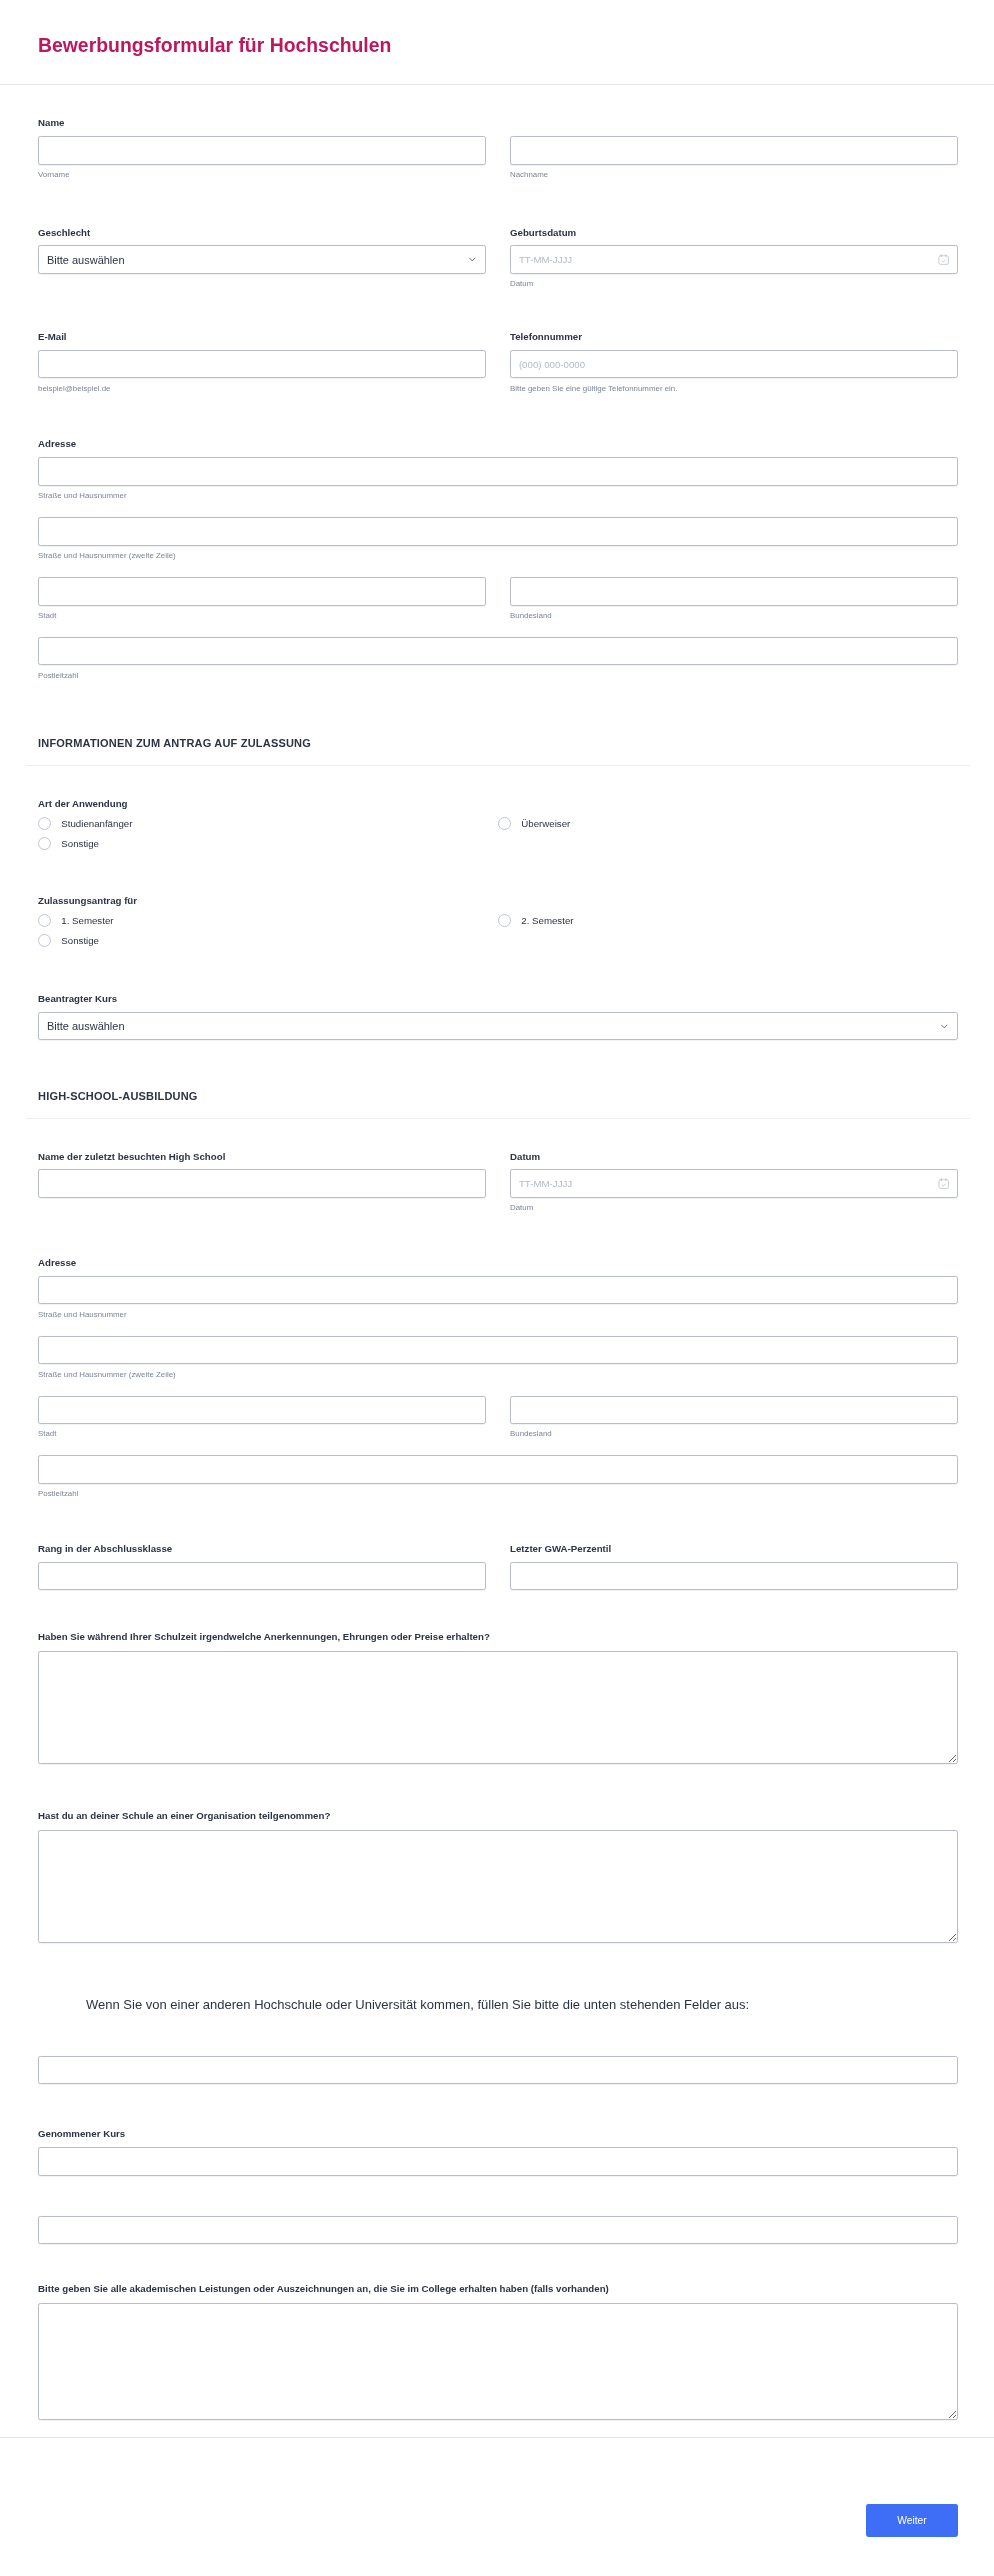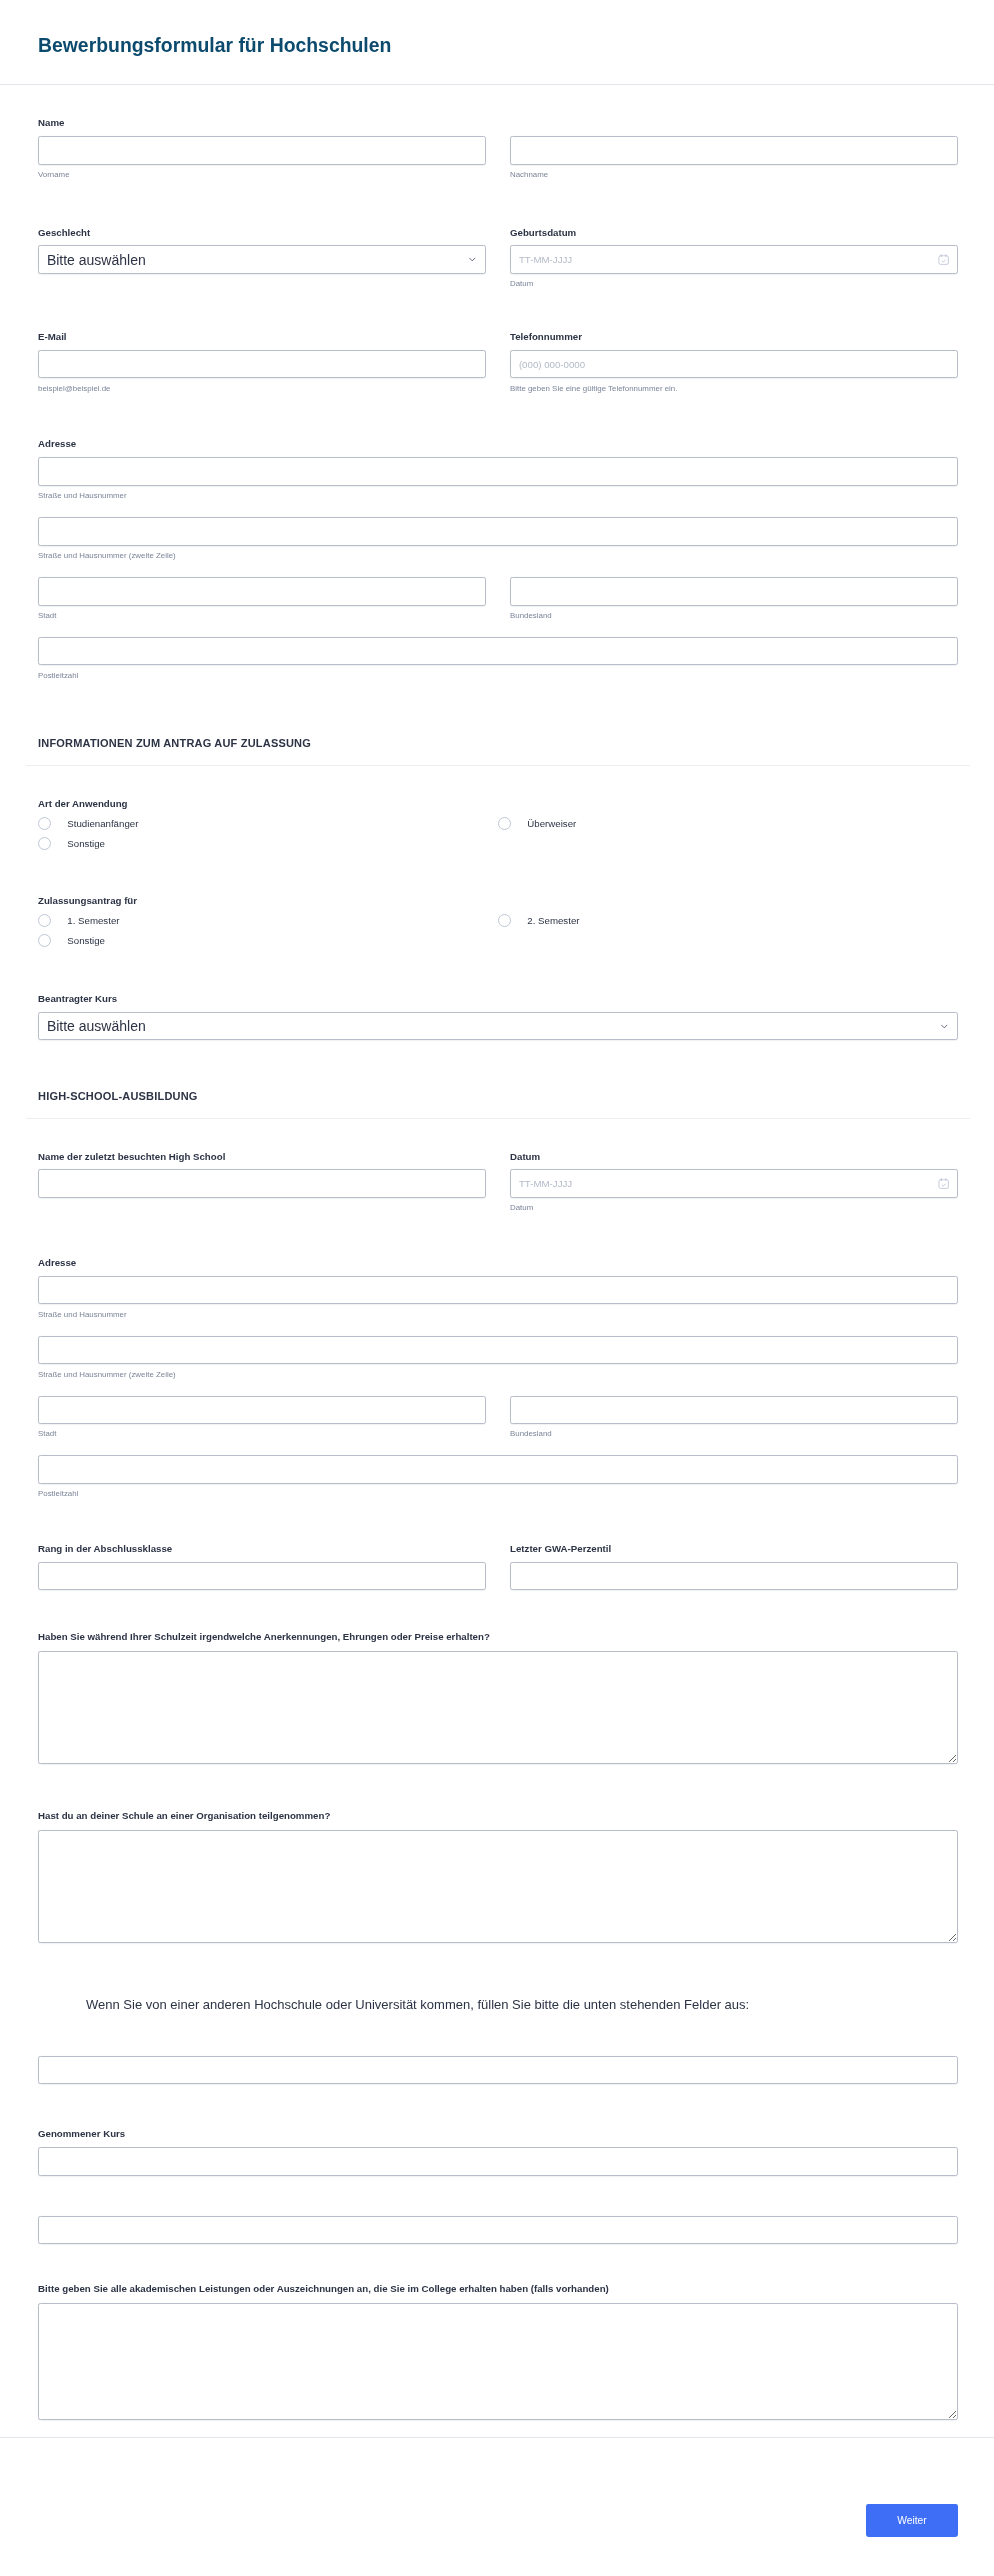--- a/index.html
+++ b/index.html
@@ -1,21 +1,21 @@
 <!DOCTYPE html>
 <html style="font-size:9.7px"><head>
 <meta charset="utf-8">
 <style>
   html,body{margin:0;padding:0;background:#fff;}
   body{width:994px;font-family:"Liberation Sans",sans-serif;color:#2c3345;-webkit-font-smoothing:antialiased;}
   .card{width:994px;background:#fff;}
 
   
   .form-header{padding:33px 38px 27px 38px;border-bottom:0.6px solid #e3e6ea;}
-  .form-title{font-size:19.4px;font-weight:700;color:#0c4a6e;margin:0;line-height:1.25;}
+  .form-title{font-size:19.4px;font-weight:700;color:#be185d;margin:0;line-height:1.25;}
 
   
   .form-body{padding:32px 36px 0 38px;}
 
   .label{font-size:9.7px;font-weight:600;color:#2c3345;line-height:11.5px;margin-bottom:7.3px;}
   .label.q{margin-bottom:8.5px;}
   .sublabel{font-size:7.9px;font-weight:400;color:#7b8498;line-height:9.7px;margin-top:5.4px;}
 
   .row2{display:grid;grid-template-columns:1fr 1fr;column-gap:24px;}
   .half{width:451px;}
@@ -29,38 +29,38 @@
   .tinput{height:28.5px;padding:0 7.9px;}
   .tinput::placeholder{color:#b3bac7;}
   .tarea{height:113px;padding:6px 7.9px;resize:both;display:block;}
   .tarea.tall{height:117px;}
 
   .datewrap{position:relative;}
   .datewrap .tinput{padding-right:27px;}
   .cal-icon{position:absolute;right:7.9px;top:7.3px;width:13.3px;height:13.3px;pointer-events:auto;cursor:pointer;}
 
   .selectbox{height:28.5px;display:flex;align-items:center;justify-content:space-between;padding:0 8.5px 0 7.9px;cursor:pointer;}
-  .selectbox .sel-val{font-size:14px;color:#2c3345;}
+  .selectbox .sel-val{font-size:11px;color:#2c3345;}
   .chev{width:8.5px;height:8.5px;flex:none;}
 
   
   .mb78{margin-bottom:47px;} .mb74{margin-bottom:45px;} .mb72{margin-bottom:44px;}
   .mb70{margin-bottom:42px;} .mb68{margin-bottom:41px;} .mb66{margin-bottom:40px;}
   .mb64{margin-bottom:39px;} .mb76{margin-bottom:46px;} .mb92{margin-bottom:56px;}
   .addr-line{margin-bottom:16.3px;}
   .addr-line:last-child{margin-bottom:0;}
 
   .section-head{font-size:11px;font-weight:700;color:#2c3345;letter-spacing:0.2px;margin:0;line-height:13.3px;}
   .sec-mt1{margin-top:57px;}
   .sec-mt2{margin-top:50px;}
   .section-rule{border:none;border-top:0.6px solid #ebedf0;margin:14.5px -12px 31.5px -12px;}
 
   
   .radio-grid{display:grid;grid-template-columns:1fr 1fr;row-gap:6.7px;margin-top:1.2px;}
-  .radio-opt{display:flex;align-items:center;gap:16px;font-size:9.7px;color:#2c3345;cursor:pointer;line-height:13.3px;}
+  .radio-opt{display:flex;align-items:center;gap:10px;font-size:9.7px;color:#2c3345;cursor:pointer;line-height:13.3px;}
   .radio-circle{width:13.3px;height:13.3px;border:0.6px solid #c0c7d6;border-radius:50%;background:#fff;flex:none;box-sizing:border-box;}
 
   .note{font-size:13px;font-weight:500;color:#2c3345;line-height:11.5px;margin-left:48px;}
 
   
   .footer-rule{border:none;border-top:0.6px solid #e3e6ea;margin:17px 0 0 0;}
   .form-footer{display:flex;justify-content:flex-end;padding:20.6px 36px 21px 38px;}
   .next-btn{background:#3d6ef5;color:#ffffff;border:none;border-radius:2.4px;height:33px;min-width:92px;
     padding:0 23px;font-size:10.3px;font-weight:500;font-family:"Liberation Sans",sans-serif;cursor:pointer;margin-top:45px;}
 </style>

